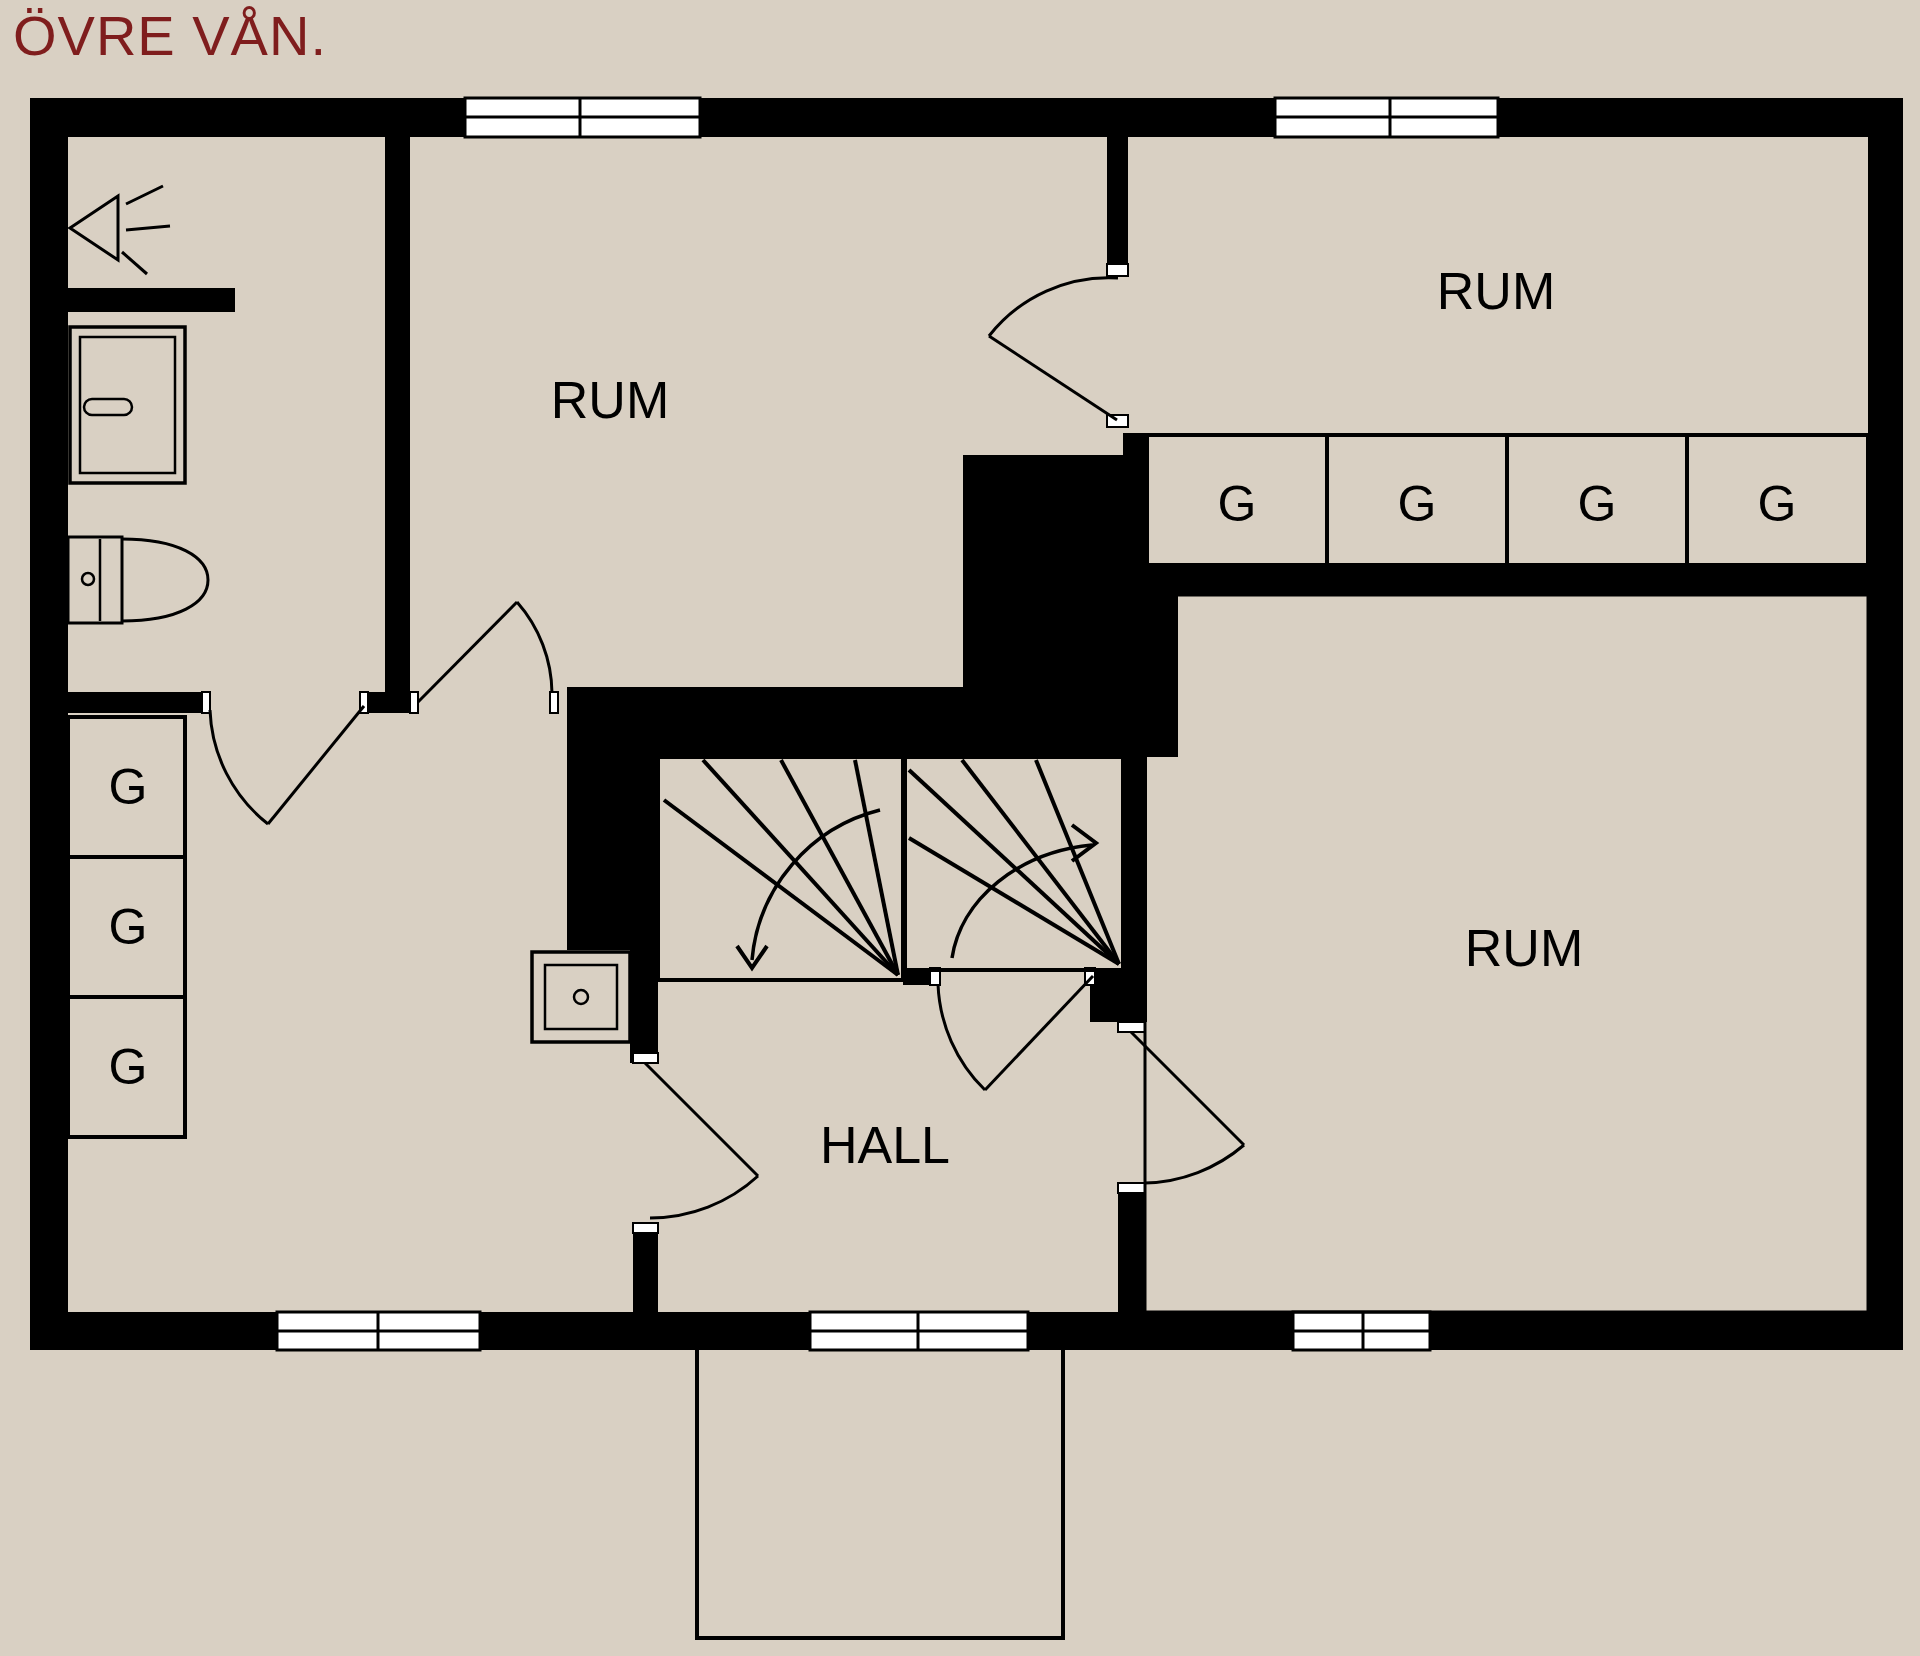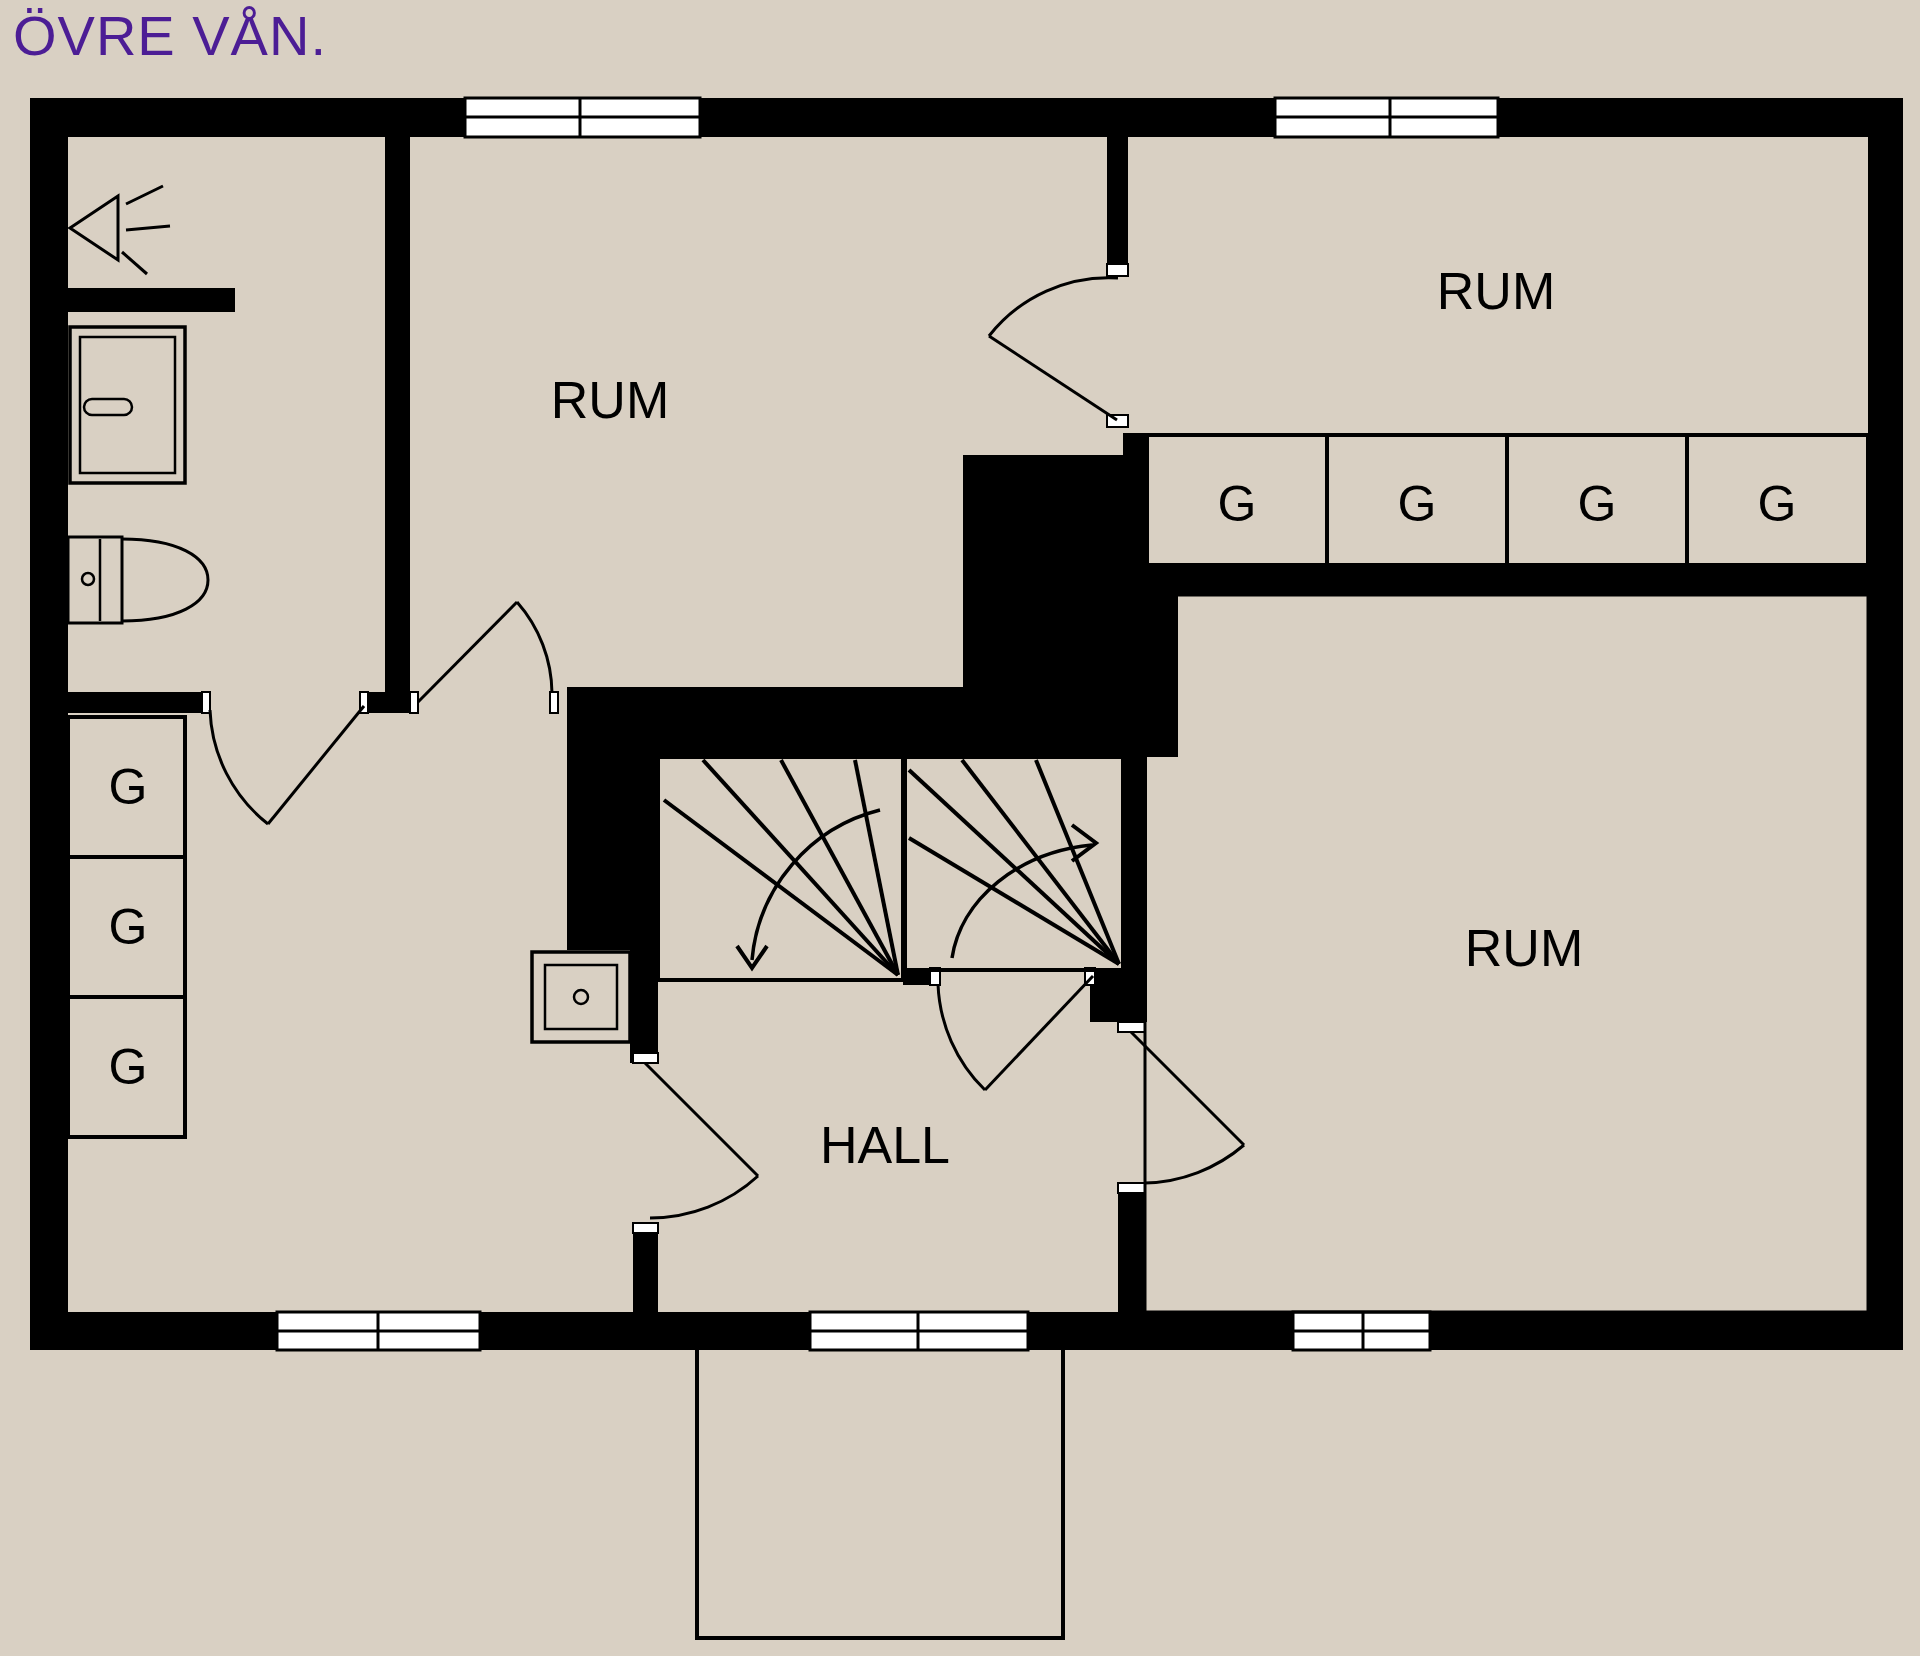--- a/index.html
+++ b/index.html
@@ -2,21 +2,21 @@
 <html><head>
 <meta charset="utf-8">
 <style>
   html,body{margin:0;padding:0;background:#d9d0c3;}
   #canvas{
     position:relative;width:1920px;height:1656px;background:#d9d0c3;overflow:hidden;
     font-family:"Liberation Sans", sans-serif;color:#000;
   }
   #plan-title{
     position:absolute;left:13px;top:7px;font-size:56px;line-height:1.05;
-    letter-spacing:1px;color:#4c1d95;white-space:pre;
+    letter-spacing:1px;color:#7f1d1d;white-space:pre;
   }
   svg{position:absolute;left:0;top:0;}
   .lbl{font-family:"Liberation Sans", sans-serif;fill:#000;}
   .room-lbl{font-size:52px;}
   .g-lbl{font-size:50px;}
 </style>
 </head>
 <body>
 
 <div id="canvas">

